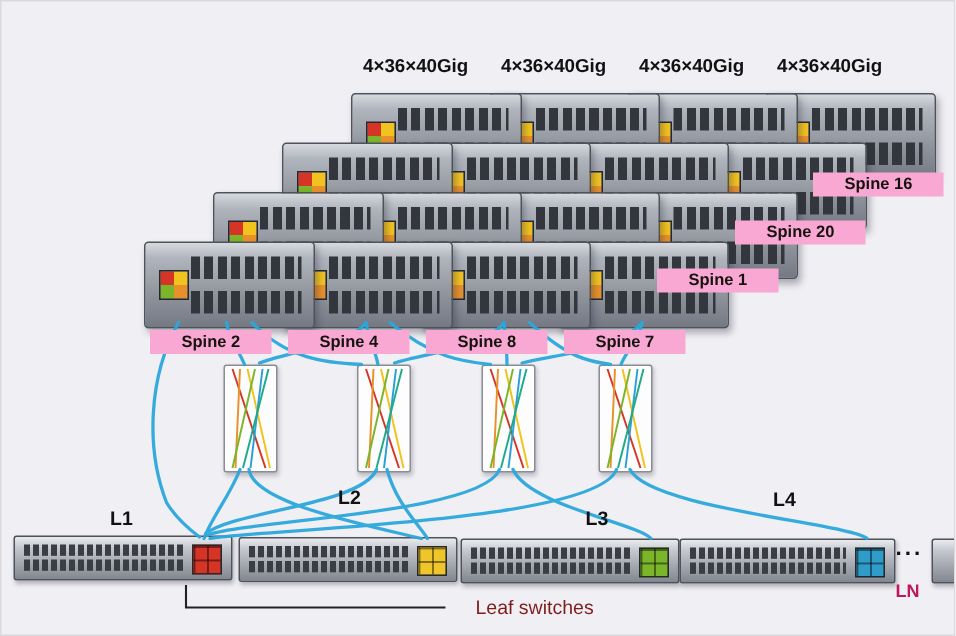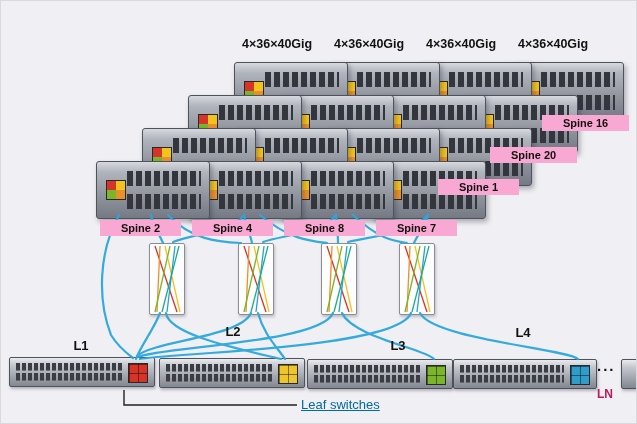--- a/index.html
+++ b/index.html
@@ -76,21 +76,21 @@
   .m-red{background-color:#d63426;}
   .m-yellow{background-color:#eec52b;}
   .m-green{background-color:#7ab52a;}
   .m-blue{background-color:#2f9cc9;}
   .leaf-label{
     position:absolute; z-index:60; font-size:13px; font-weight:bold; color:#111;
     width:60px; text-align:center;
   }
   .ln-label{position:absolute; z-index:60; font-size:12px; font-weight:bold; color:#be185d;margin-top:44px;}
   .dots{position:absolute; z-index:60; font-size:15px; font-weight:900; color:#111; letter-spacing:2px;}
-  .caption{position:absolute; left:300px; top:396px; z-index:60; font-size:13px; color:#0369a1;text-decoration:underline;}
+  .caption{position:absolute; left:316px; top:396px; z-index:60; font-size:13px; color:#7f1d1d;}
   .cables{position:absolute; left:0; top:0; z-index:55; pointer-events:none;}
 </style>
 </head>
 <body>
 
 <div class="canvas">
 
 
   <div class="cap-label" style="left:241px">4×36×40Gig</div>
   <div class="cap-label" style="left:333px">4×36×40Gig</div>

